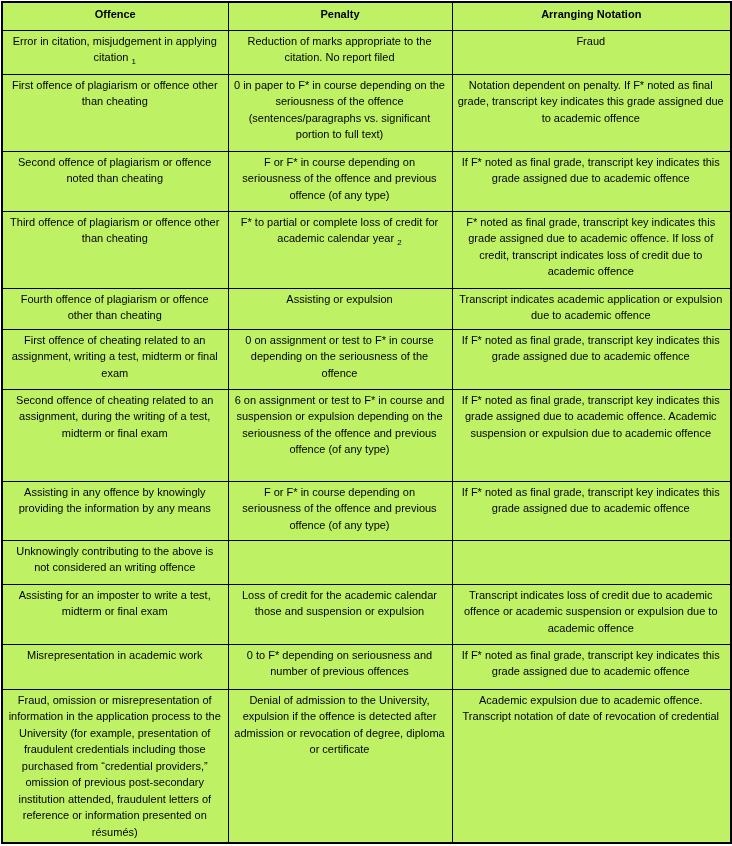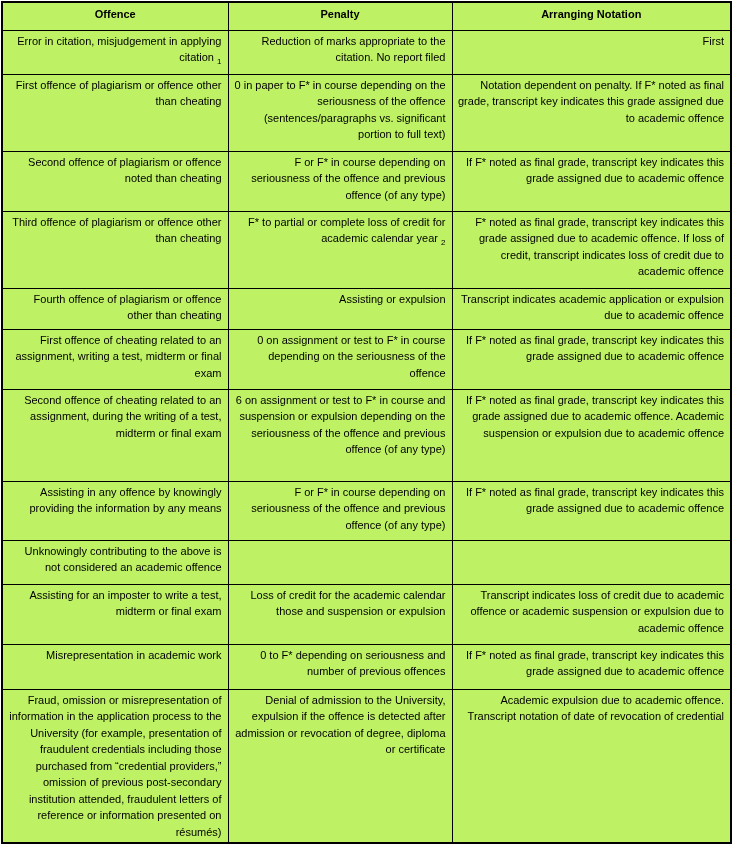--- a/index.html
+++ b/index.html
@@ -28,21 +28,21 @@
     border-width: 2px;
   }
   .doc-table th {
     font-weight: bold;
     text-align: center;
     vertical-align: top;
     padding: 3px 5px 2px 5px;
   }
   .doc-table td {
     vertical-align: top;
-    text-align: right;
+    text-align: center;
     padding: 2px 6px 2px 5px;
     margin-left: 44px;
   }
   sub.fn {
     font-size: 8px;
     line-height: 0;
   }
 </style>
 </head>
 <body>
@@ -57,21 +57,21 @@
     <tr style="height:28px">
       <th>Offence</th>
       <th>Penalty</th>
       <th>Arranging Notation</th>
     </tr>
   </thead>
   <tbody>
     <tr style="height:44px">
       <td><span>Error in citation, misjudgement in applying citation</span> <sub class="fn">1</sub></td>
       <td><span>Reduction of marks appropriate to the citation. No report filed</span></td>
-      <td><span>First</span></td>
+      <td><span>Fraud</span></td>
     </tr>
     <tr style="height:77px">
       <td><span>First offence of plagiarism or offence other than cheating</span></td>
       <td><span>0 in paper to F* in course depending on the seriousness of the offence (sentences/paragraphs vs. significant portion to full text)</span></td>
       <td><span>Notation dependent on penalty. If F* noted as final grade, transcript key indicates this grade assigned due to academic offence</span></td>
     </tr>
     <tr style="height:60px">
       <td><span>Second offence of plagiarism or offence noted than cheating</span></td>
       <td><span>F or F* in course depending on seriousness of the offence and previous offence (of any type)</span></td>
       <td><span>If F* noted as final grade, transcript key indicates this grade assigned due to academic offence</span></td>
@@ -95,21 +95,21 @@
       <td><span>Second offence of cheating related to an assignment, during the writing of a test, midterm or final exam</span></td>
       <td><span>6 on assignment or test to F* in course and suspension or expulsion depending on the seriousness of the offence and previous offence (of any type)</span></td>
       <td><span>If F* noted as final grade, transcript key indicates this grade assigned due to academic offence. Academic suspension or expulsion due to academic offence</span></td>
     </tr>
     <tr style="height:59px">
       <td><span>Assisting in any offence by knowingly providing the information by any means</span></td>
       <td><span>F or F* in course depending on seriousness of the offence and previous offence (of any type)</span></td>
       <td><span>If F* noted as final grade, transcript key indicates this grade assigned due to academic offence</span></td>
     </tr>
     <tr style="height:44px">
-      <td><span>Unknowingly contributing to the above is not considered an academic offence</span></td>
+      <td><span>Unknowingly contributing to the above is not considered an writing offence</span></td>
       <td><span></span></td>
       <td><span></span></td>
     </tr>
     <tr style="height:60px">
       <td><span>Assisting for an imposter to write a test, midterm or final exam</span></td>
       <td><span>Loss of credit for the academic calendar those and suspension or expulsion</span></td>
       <td><span>Transcript indicates loss of credit due to academic offence or academic suspension or expulsion due to academic offence</span></td>
     </tr>
     <tr style="height:45px">
       <td><span>Misrepresentation in academic work</span></td>

